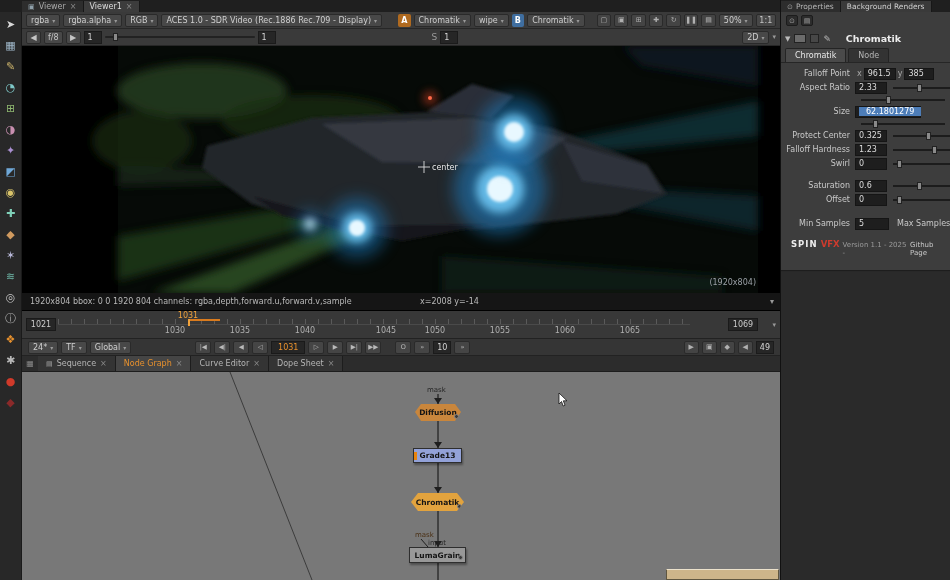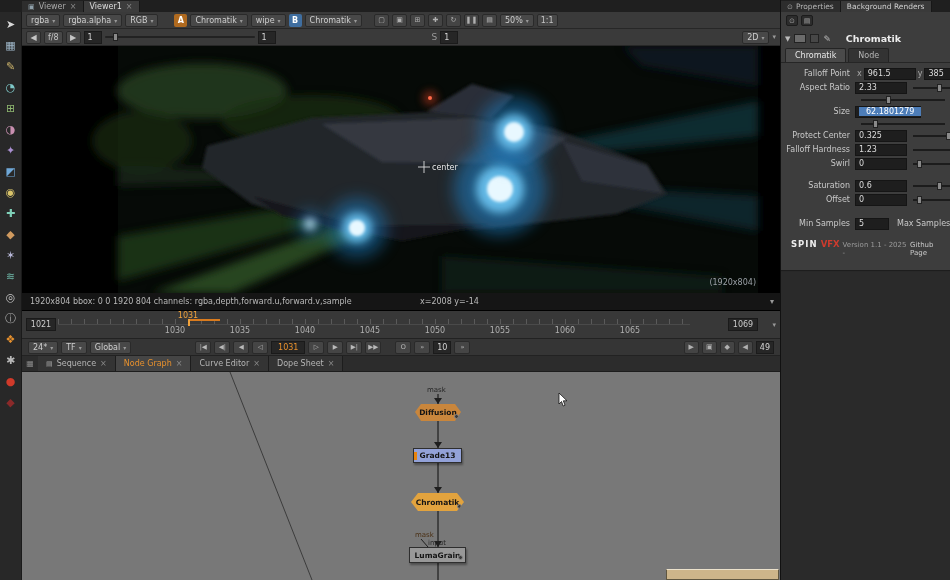--- a/index.html
+++ b/index.html
@@ -113,21 +113,21 @@
   .rp-title { flex:1; text-align:center; font-weight:bold; font-size:9.5px; color:#ececec; }
   .rp-nodehead .endpad { width:30px; }
   .rp-ntabs { height:15px; display:flex; align-items:flex-end; gap:2px; padding:0 4px; border-bottom:1px solid #262626; }
   .ntab { height:14px; padding:0 9px; display:flex; align-items:center; font-size:8px; color:#b5b5b5; background:#333333; border:1px solid #242424; border-bottom:none; border-radius:2px 2px 0 0; }
   .ntab.active { background:#4a4a4a; color:#e8e8e8; }
   .rp-fields { padding-top:4px; }
   .prow { display:flex; align-items:center; height:13px; margin-bottom:1px; padding-left:2px; white-space:nowrap; }
   .plabel { width:72px; text-align:right; padding-right:5px; font-size:8px; color:#c9c9c9; flex:0 0 auto; }
   .pxy { font-size:8px; color:#a8a8a8; margin:0 2px; }
   .pfield { background:#1e1e1e; border:1px solid #151515; height:12px; font-size:8px; color:#dcdcdc; display:flex; align-items:center; padding:0 3px; flex:0 0 auto; }
-  .w40 { width:52px; } .w30 { width:30px; } .w66 { width:66px; } .w34 { width:34px; }
+  .w40 { width:32px; } .w30 { width:30px; } .w66 { width:66px; } .w34 { width:34px; }
   .sel { background:#4d7db8; color:#ffffff; padding:0 7px; }
   .pslider { position:relative; height:2px; background:#1c1c1c; margin-left:6px; flex:0 0 60px; }
   .pslider.full { flex:0 0 auto; width:84px; margin-left:6px; }
   .phandle { position:absolute; top:-3px; width:5px; height:8px; background:#8a8a8a; border:1px solid #222; }
   .gap8 { height:8px; } .gap10 { height:10px; }
   .maxlabel { font-size:8px; color:#c9c9c9; margin-left:8px; overflow:hidden; }
   .rp-footer { display:flex; align-items:baseline; gap:3px; padding:8px 0 0 10px; font-size:7px; color:#9a9a9a; }
   .brand { font-weight:bold; color:#ededed; font-size:8.5px; letter-spacing:1px; }
   .brand-accent { font-weight:bold; color:#cf3b2e; font-size:8.5px; }
   .gh-link { color:#c8c8c8; }
@@ -177,20 +177,23 @@
 
     <div class="vt1">
       <div class="dd">
           <span>rgba</span>
         </div>
       <div class="dd">
           <span>rgba.alpha</span>
         </div>
       <div class="dd">
           <span>RGB</span>
+        </div>
+      <div class="dd">
+          <span>ACES 1.0 - SDR Video (Rec.1886 Rec.709 - Display)</span>
         </div>
       <div class="spacer" style="width:10px"></div>
       <div class="badge a">A</div>
       <div class="dd">
           <span>Chromatik</span>
         </div>
       <div class="dd">
           <span>wipe</span>
         </div>
       <div class="badge b">B</div>
@@ -295,21 +298,21 @@
 
     <div class="timeline">
       <div class="range-field" style="left:4px">1021</div>
       <div class="ruler"></div>
       <span class="cur-label" style="left:166px">1031</span>
       <div class="cur-mark" style="left:166px"></div>
       <div class="cached" style="left:168px;width:30px"></div>
       <span class="tick-label" style="left:153px">1030</span>
       <span class="tick-label" style="left:218px">1035</span>
       <span class="tick-label" style="left:283px">1040</span>
-      <span class="tick-label" style="left:348px">1045</span>
+      <span class="tick-label" style="left:364px">1045</span>
       <span class="tick-label" style="left:413px">1050</span>
       <span class="tick-label" style="left:478px">1055</span>
       <span class="tick-label" style="left:543px">1060</span>
       <span class="tick-label" style="left:608px">1065</span>
       <div class="range-field" style="right:22px;left:auto">1069</div>
       <span class="tl-menu">▾</span>
     </div>
 
     <div class="playback">
       <div class="dd">

